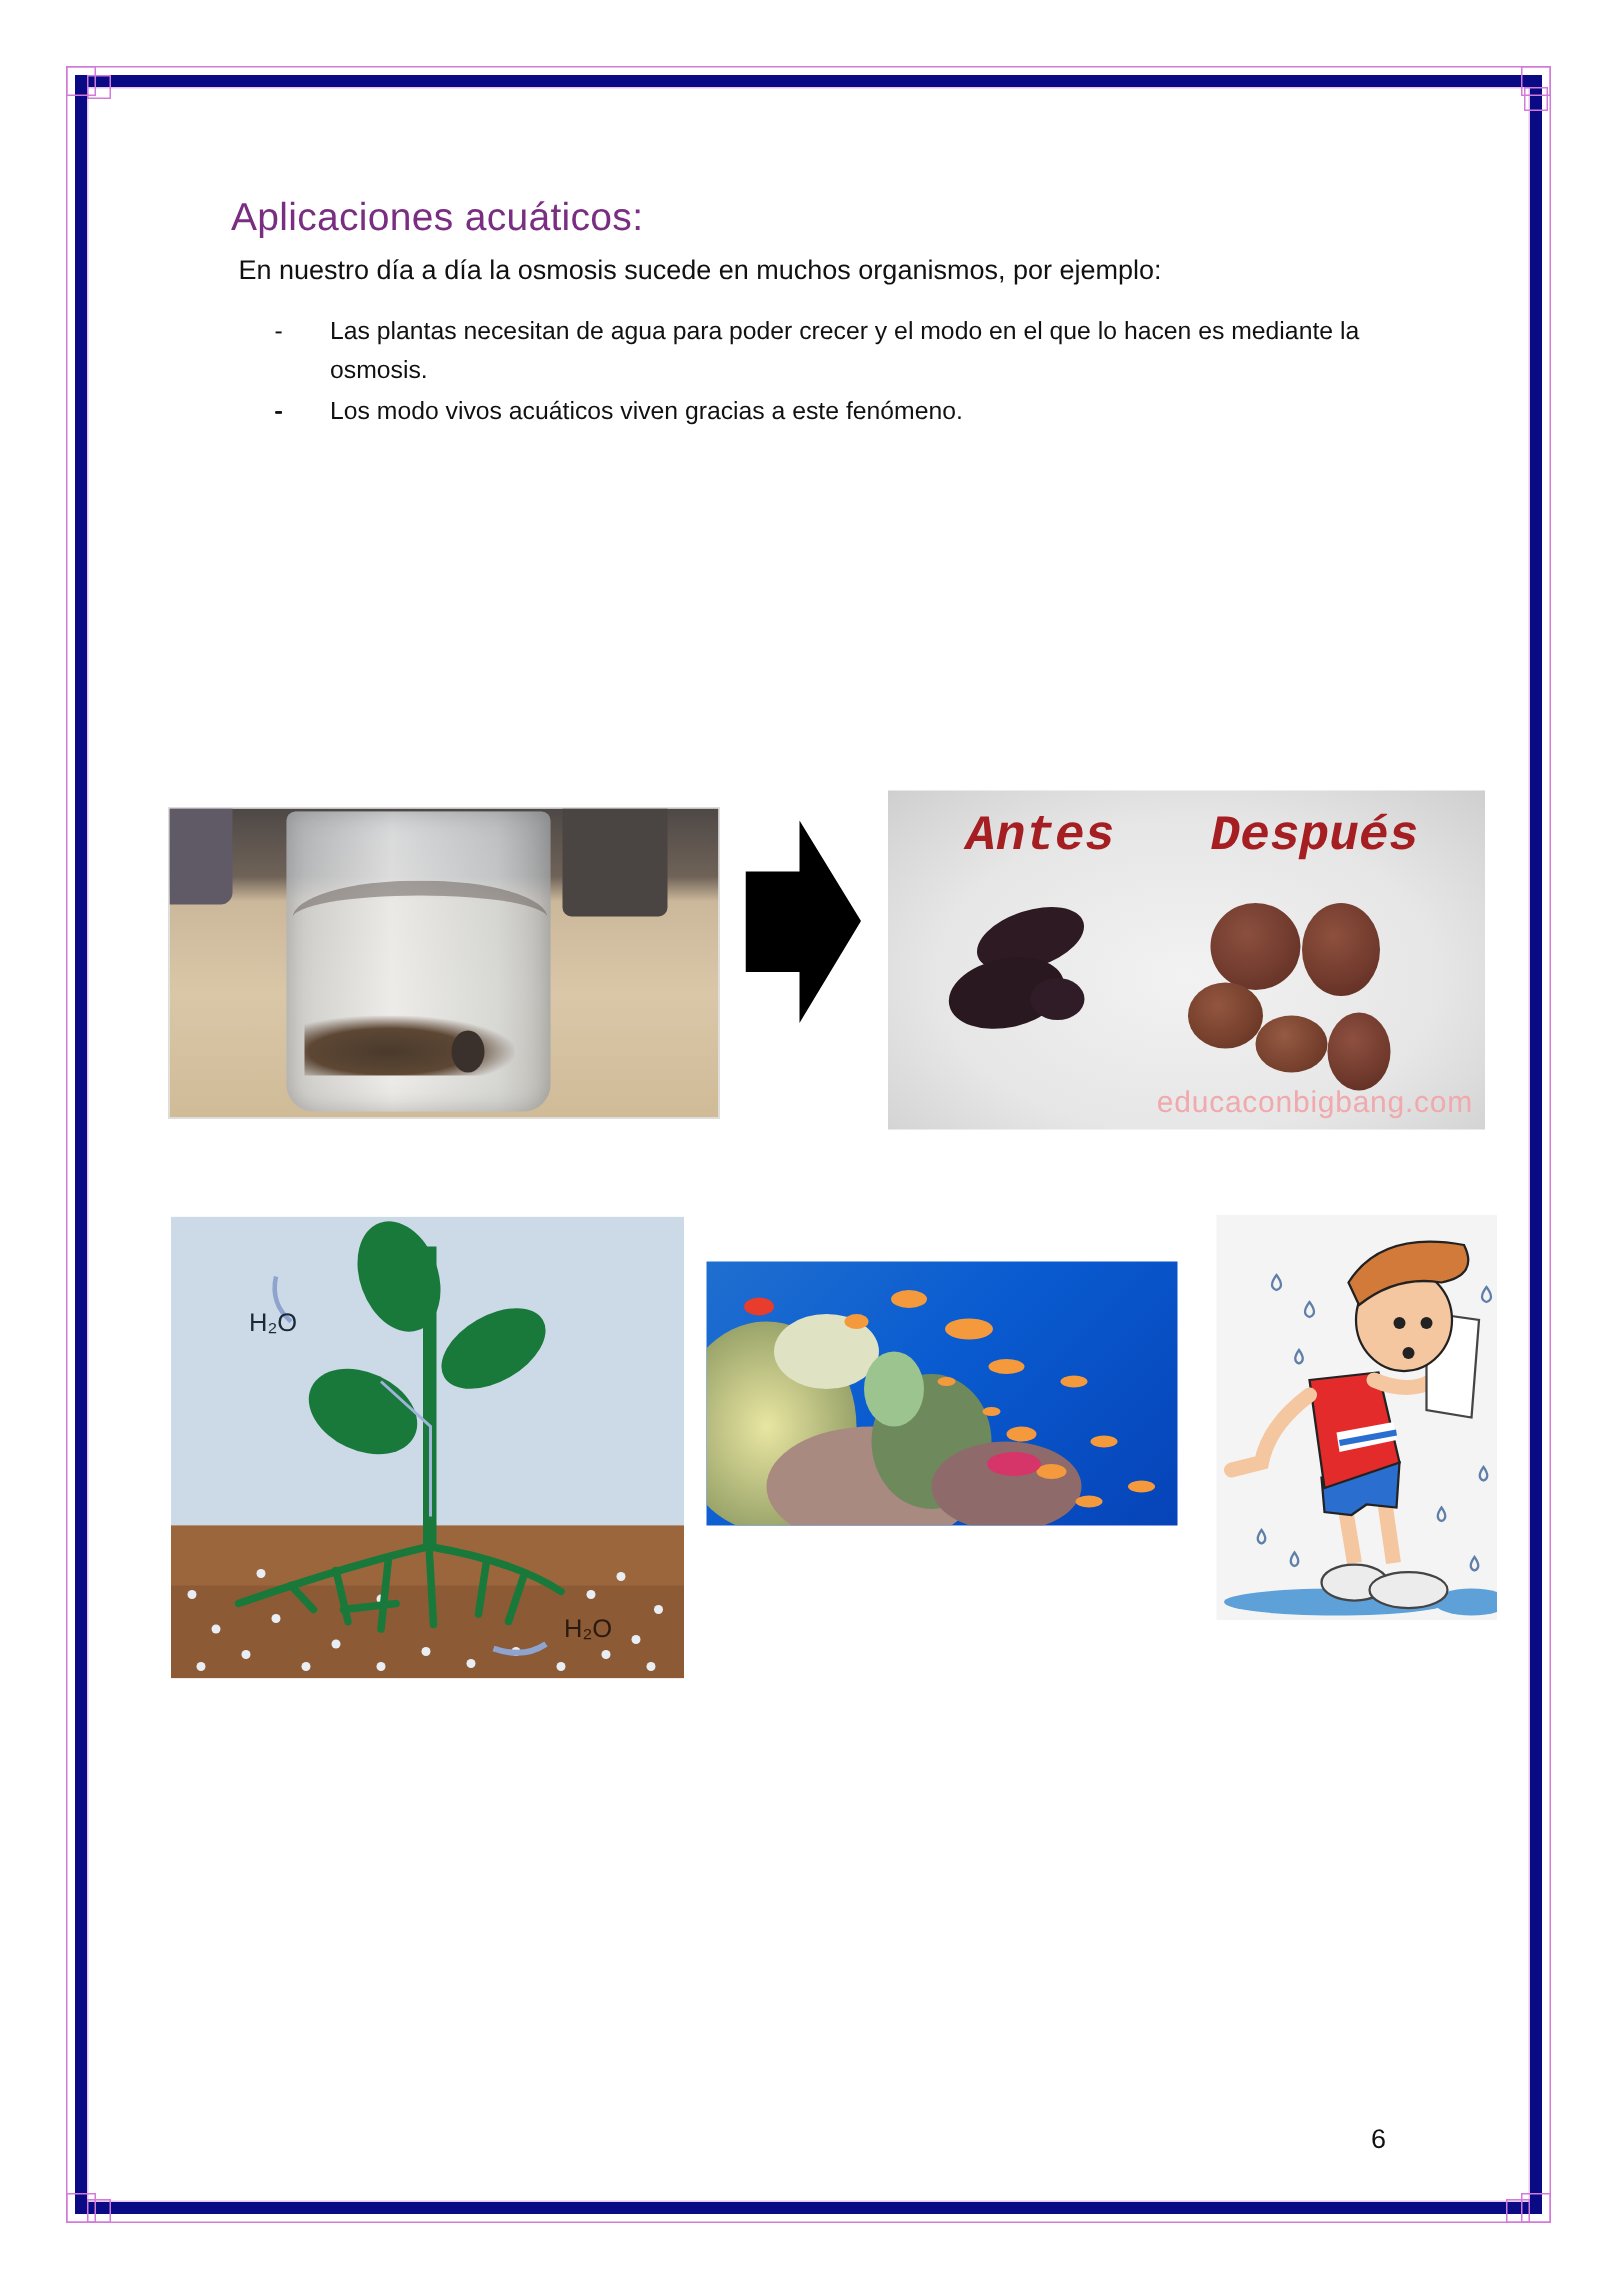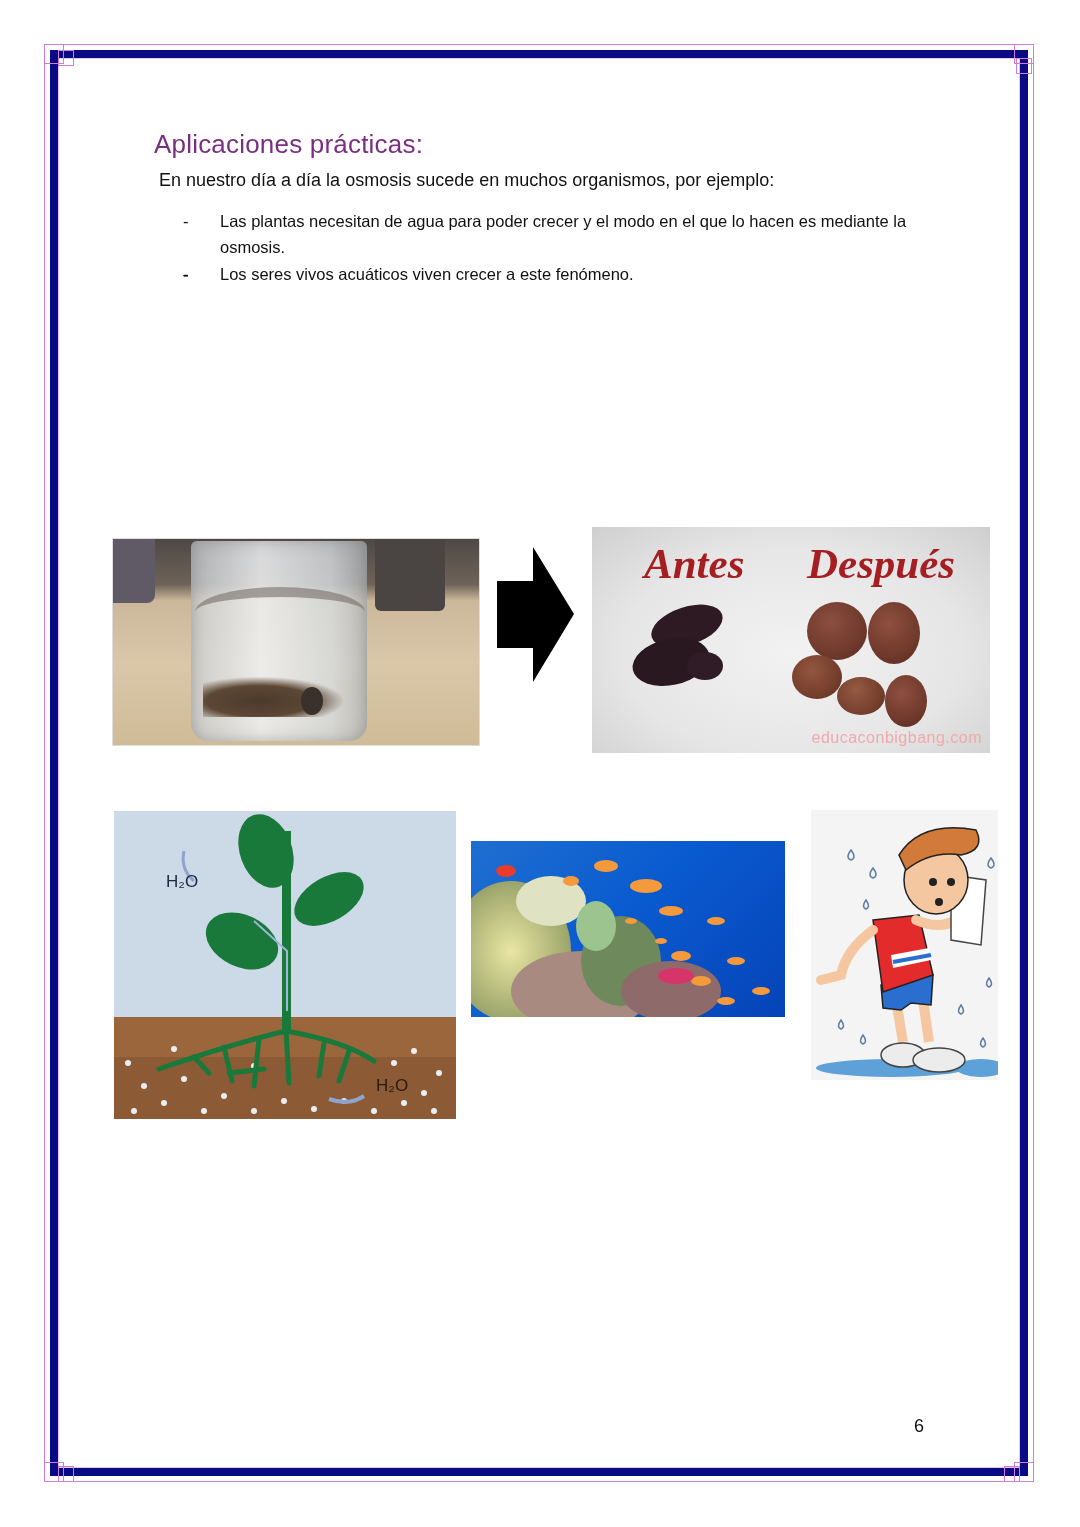--- a/index.html
+++ b/index.html
@@ -55,25 +55,25 @@
   .raisin-dark { position: absolute; left: 188px; top: 148px; width: 22px; height: 28px; border-radius: 50%; background: #3b312c; }
   .dark-box { position: absolute; left: 262px; top: 0; width: 70px; height: 72px; background: #4a4442; border-radius: 0 0 6px 6px; }
   .dark-left { position: absolute; left: 0; top: 0; width: 42px; height: 64px; background: #5f5a66; border-radius: 0 0 8px 0; }
 
   
   .arrow { position: absolute; left: 497px; top: 547px; width: 77px; height: 135px; }
 
   
   .raisins-photo { left: 592px; top: 527px; width: 398px; height: 226px;
     background: radial-gradient(ellipse at 50% 55%, #f2f2f2 0%, #e6e6e6 60%, #cfcfcf 100%); }
-  .script-label { position: absolute; font-family: Liberation Serif, serif; font-style: italic; font-weight: bold;
-    color: #a51e22; font-size: 43px; }
+  .script-label { position: absolute; font-family: Liberation Mono, monospace; font-style: italic; font-weight: bold;
+    color: #a51e22; font-size: 33px; }
   .label-antes { left: 52px; top: 12px; }
   .label-despues { left: 215px; top: 12px; }
-  .watermark { position: absolute; right: 8px; bottom: 6px; font-size: 16px; color: #f0a9ad; letter-spacing: .5px; margin-left: 20px; }
+  .watermark { position: absolute; right: 8px; bottom: 6px; font-size: 20px; color: #f0a9ad; letter-spacing: .5px; margin-left: 20px; }
   .blob { position: absolute; border-radius: 50%; }
 
   
   .plant-img { left: 114px; top: 811px; width: 363px; height: 308px; }
   
   .reef-img { left: 471px; top: 841px; width: 314px; height: 176px;
     background: linear-gradient(135deg, #1f6fd0 0%, #0a5bd0 45%, #0643b8 100%); }
   
   .runner-img { left: 811px; top: 810px; width: 187px; height: 270px; background: #f4f4f4; }
 
@@ -87,29 +87,29 @@
 <div class="frame-inner"></div>
 <div class="corner" style="left:44px;top:44px;"></div>
 <div class="corner b" style="left:58px;top:50px;"></div>
 <div class="corner" style="left:1014px;top:44px;"></div>
 <div class="corner b" style="left:1016px;top:58px;"></div>
 <div class="corner" style="left:44px;top:1462px;"></div>
 <div class="corner b" style="left:58px;top:1466px;"></div>
 <div class="corner" style="left:1014px;top:1462px;"></div>
 <div class="corner b" style="left:1004px;top:1466px;"></div>
 
-<div class="title">Aplicaciones prácticas:</div>
+<div class="title">Aplicaciones acuáticos:</div>
 <div class="intro">En nuestro día a día la osmosis sucede en muchos organismos, por ejemplo:</div>
 
 <ul class="list">
   <li><span class="dash">-</span><span>Las plantas necesitan de agua para poder crecer y el modo en el que lo hacen es mediante la osmosis.</span></li>
   <li><span class="dash">-</span></li>
   <li><span class="dash">-</span></li>
   <li><span class="dash">-</span></li>
-  <li><span class="dash">-</span><span>Los seres vivos acuáticos viven crecer a este fenómeno.</span></li>
+  <li><span class="dash">-</span><span>Los modo vivos acuáticos viven gracias a este fenómeno.</span></li>
 </ul>
 
 <div class="img glass-photo">
   <div class="dark-left"></div>
   <div class="dark-box"></div>
   <div class="glass-body"></div>
   <div class="glass-wave"></div>
   <div class="raisins-bottom"></div>
   <div class="raisin-dark"></div>
 </div>

